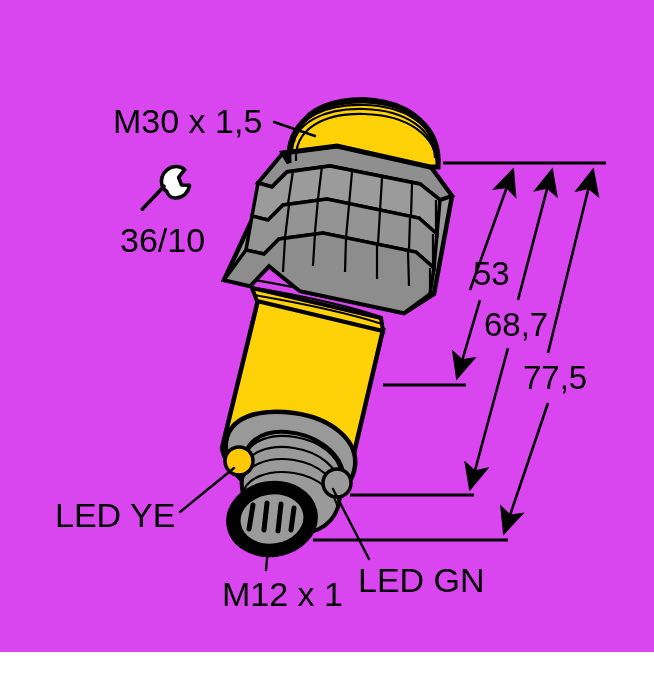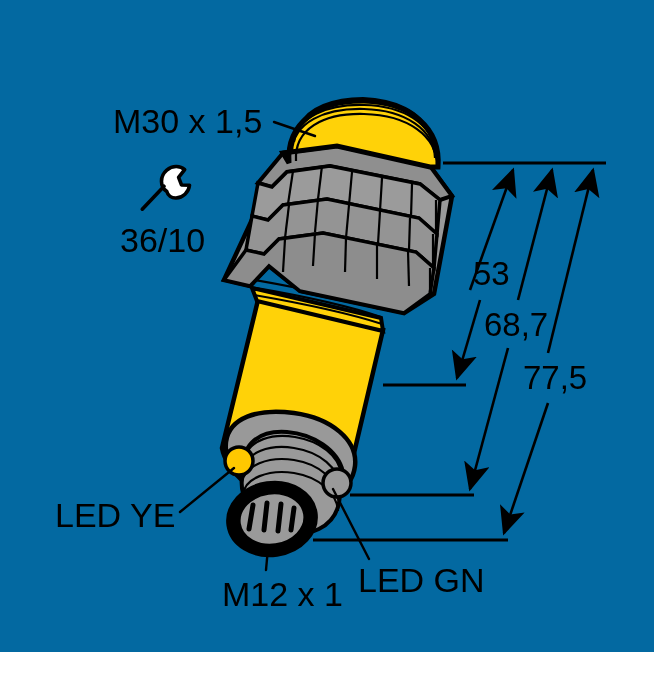--- a/index.html
+++ b/index.html
@@ -10,21 +10,21 @@
   body {
     width: 654px;
     height: 700px;
     font-family: "Liberation Sans", sans-serif;
     overflow: hidden;
   }
   #stage {
     position: relative;
     width: 654px;
     height: 652px;
-    background: #0369a1;
+    background: #d946ef;
   }
   #drawing {
     position: absolute;
     left: 0;
     top: 0;
     width: 654px;
     height: 700px;
   }
   .lbl {
     font-family: "Liberation Sans", sans-serif;

